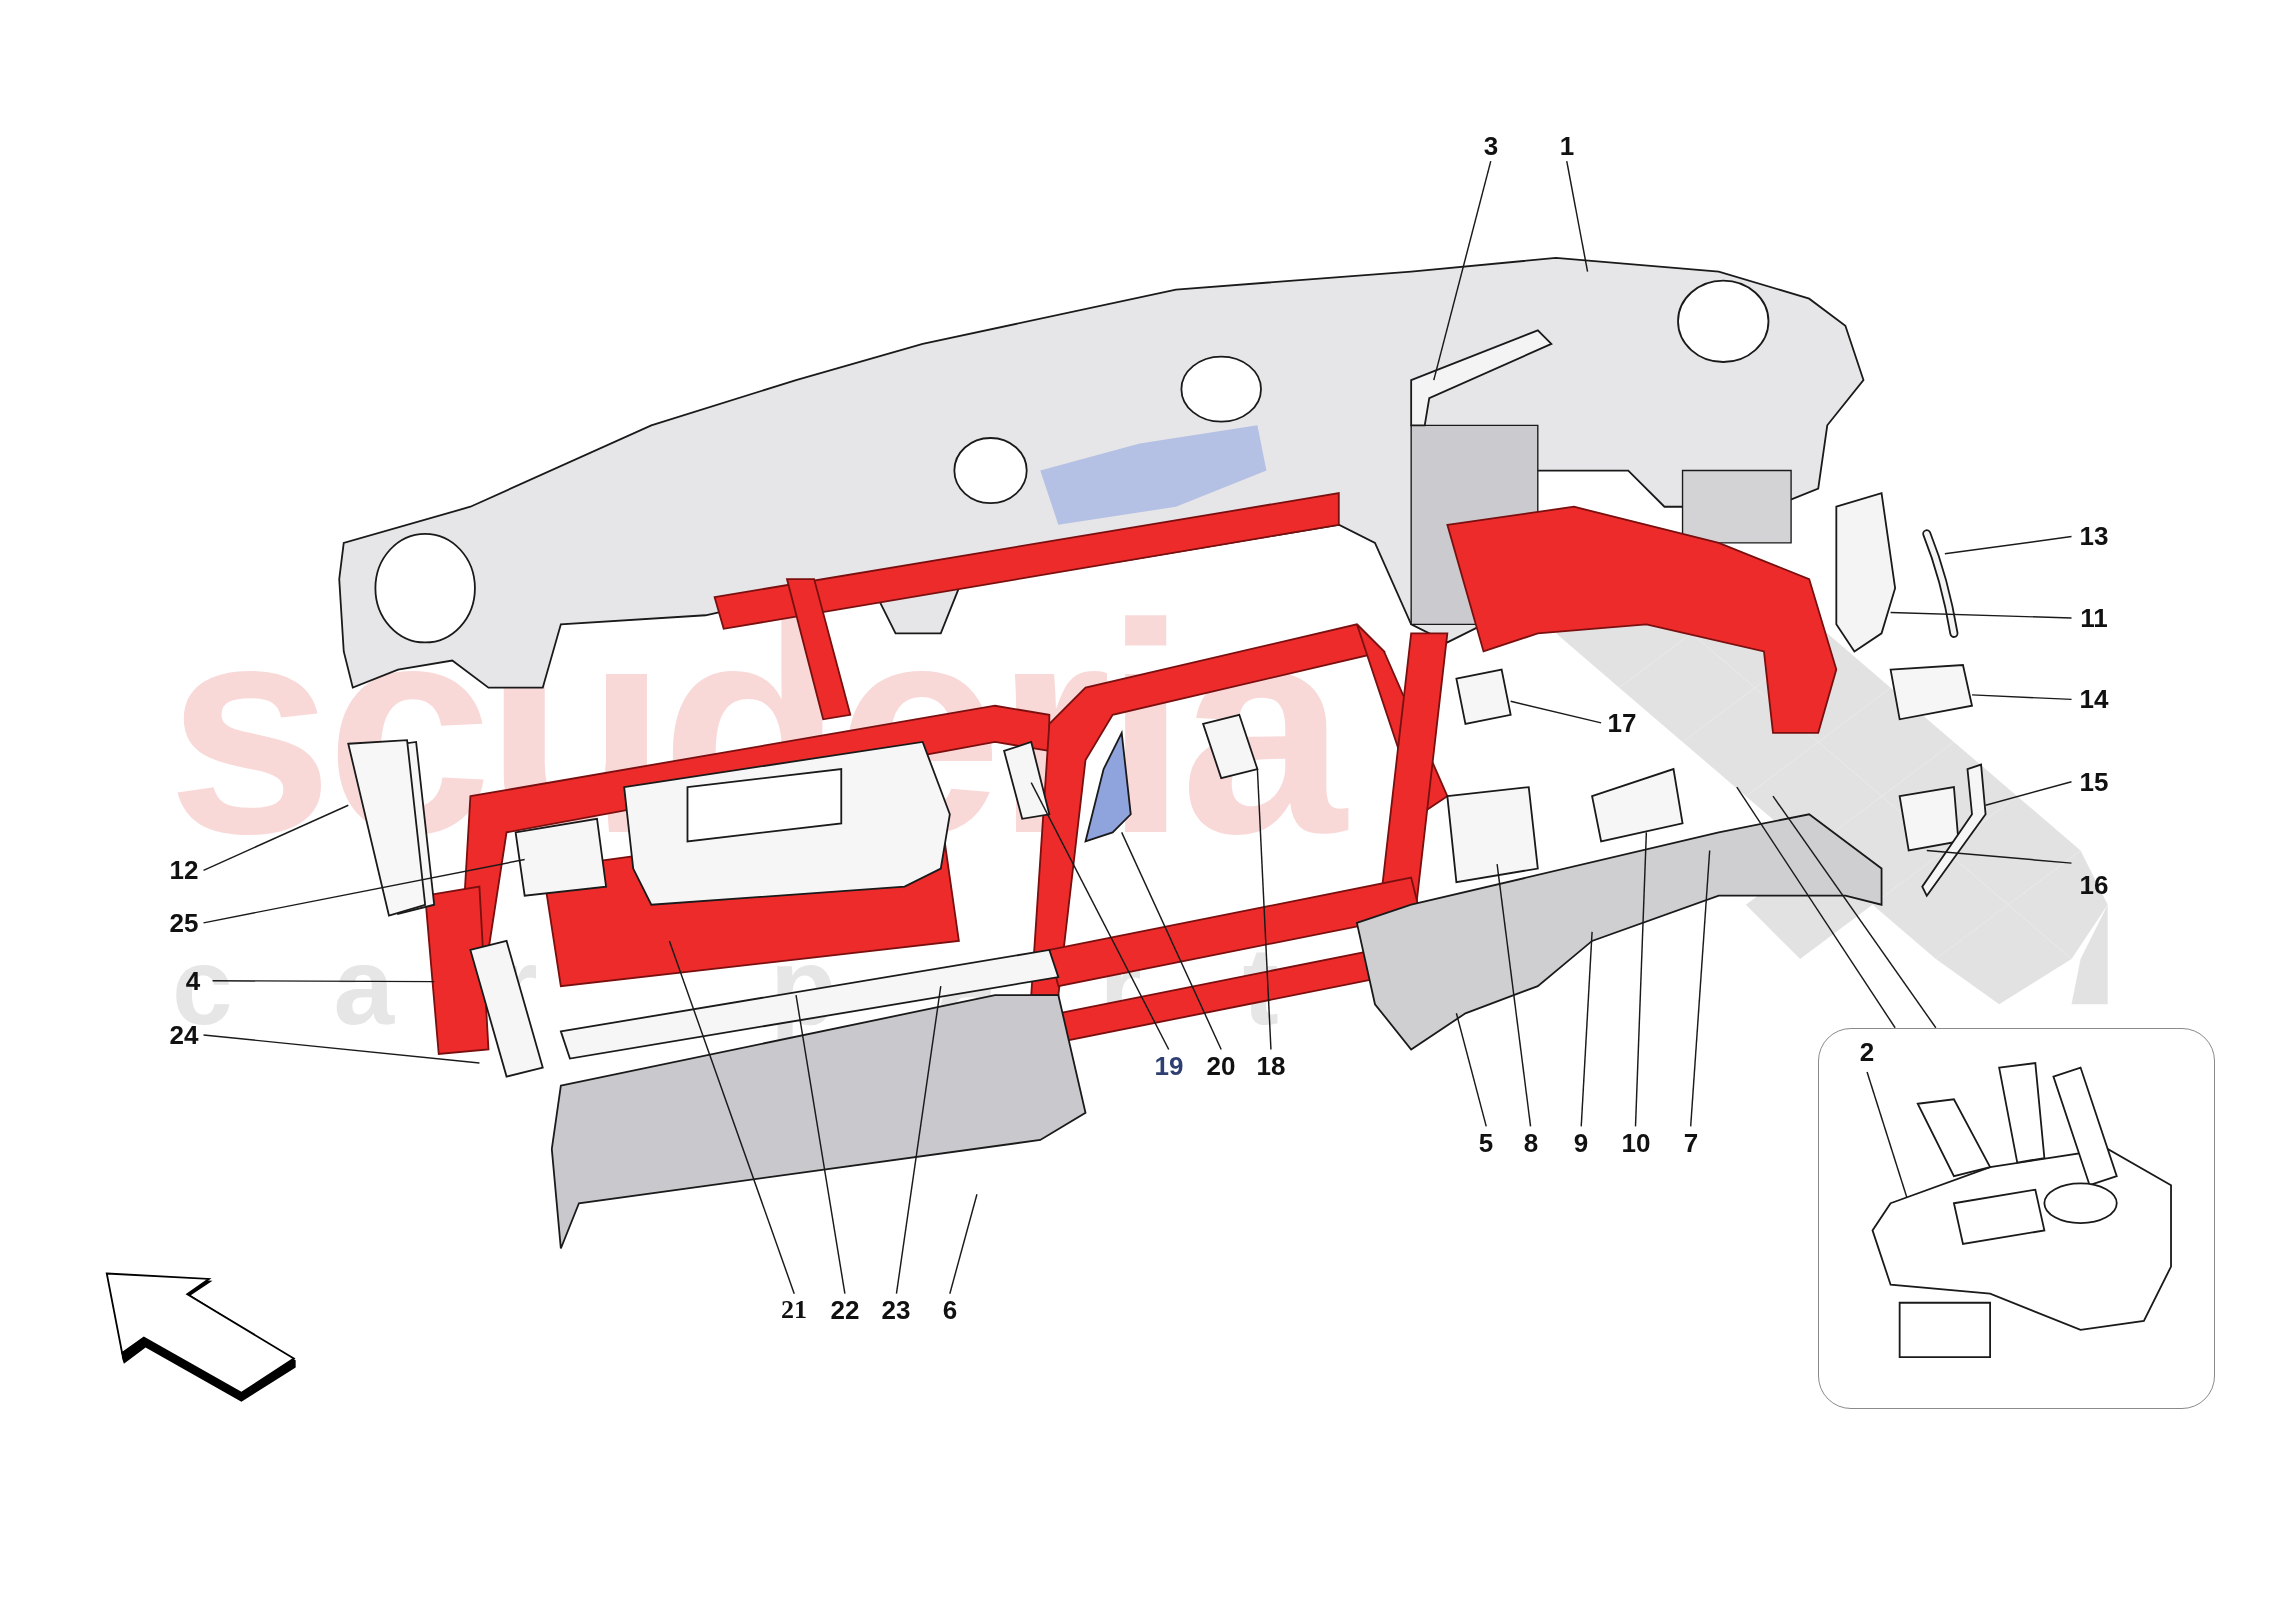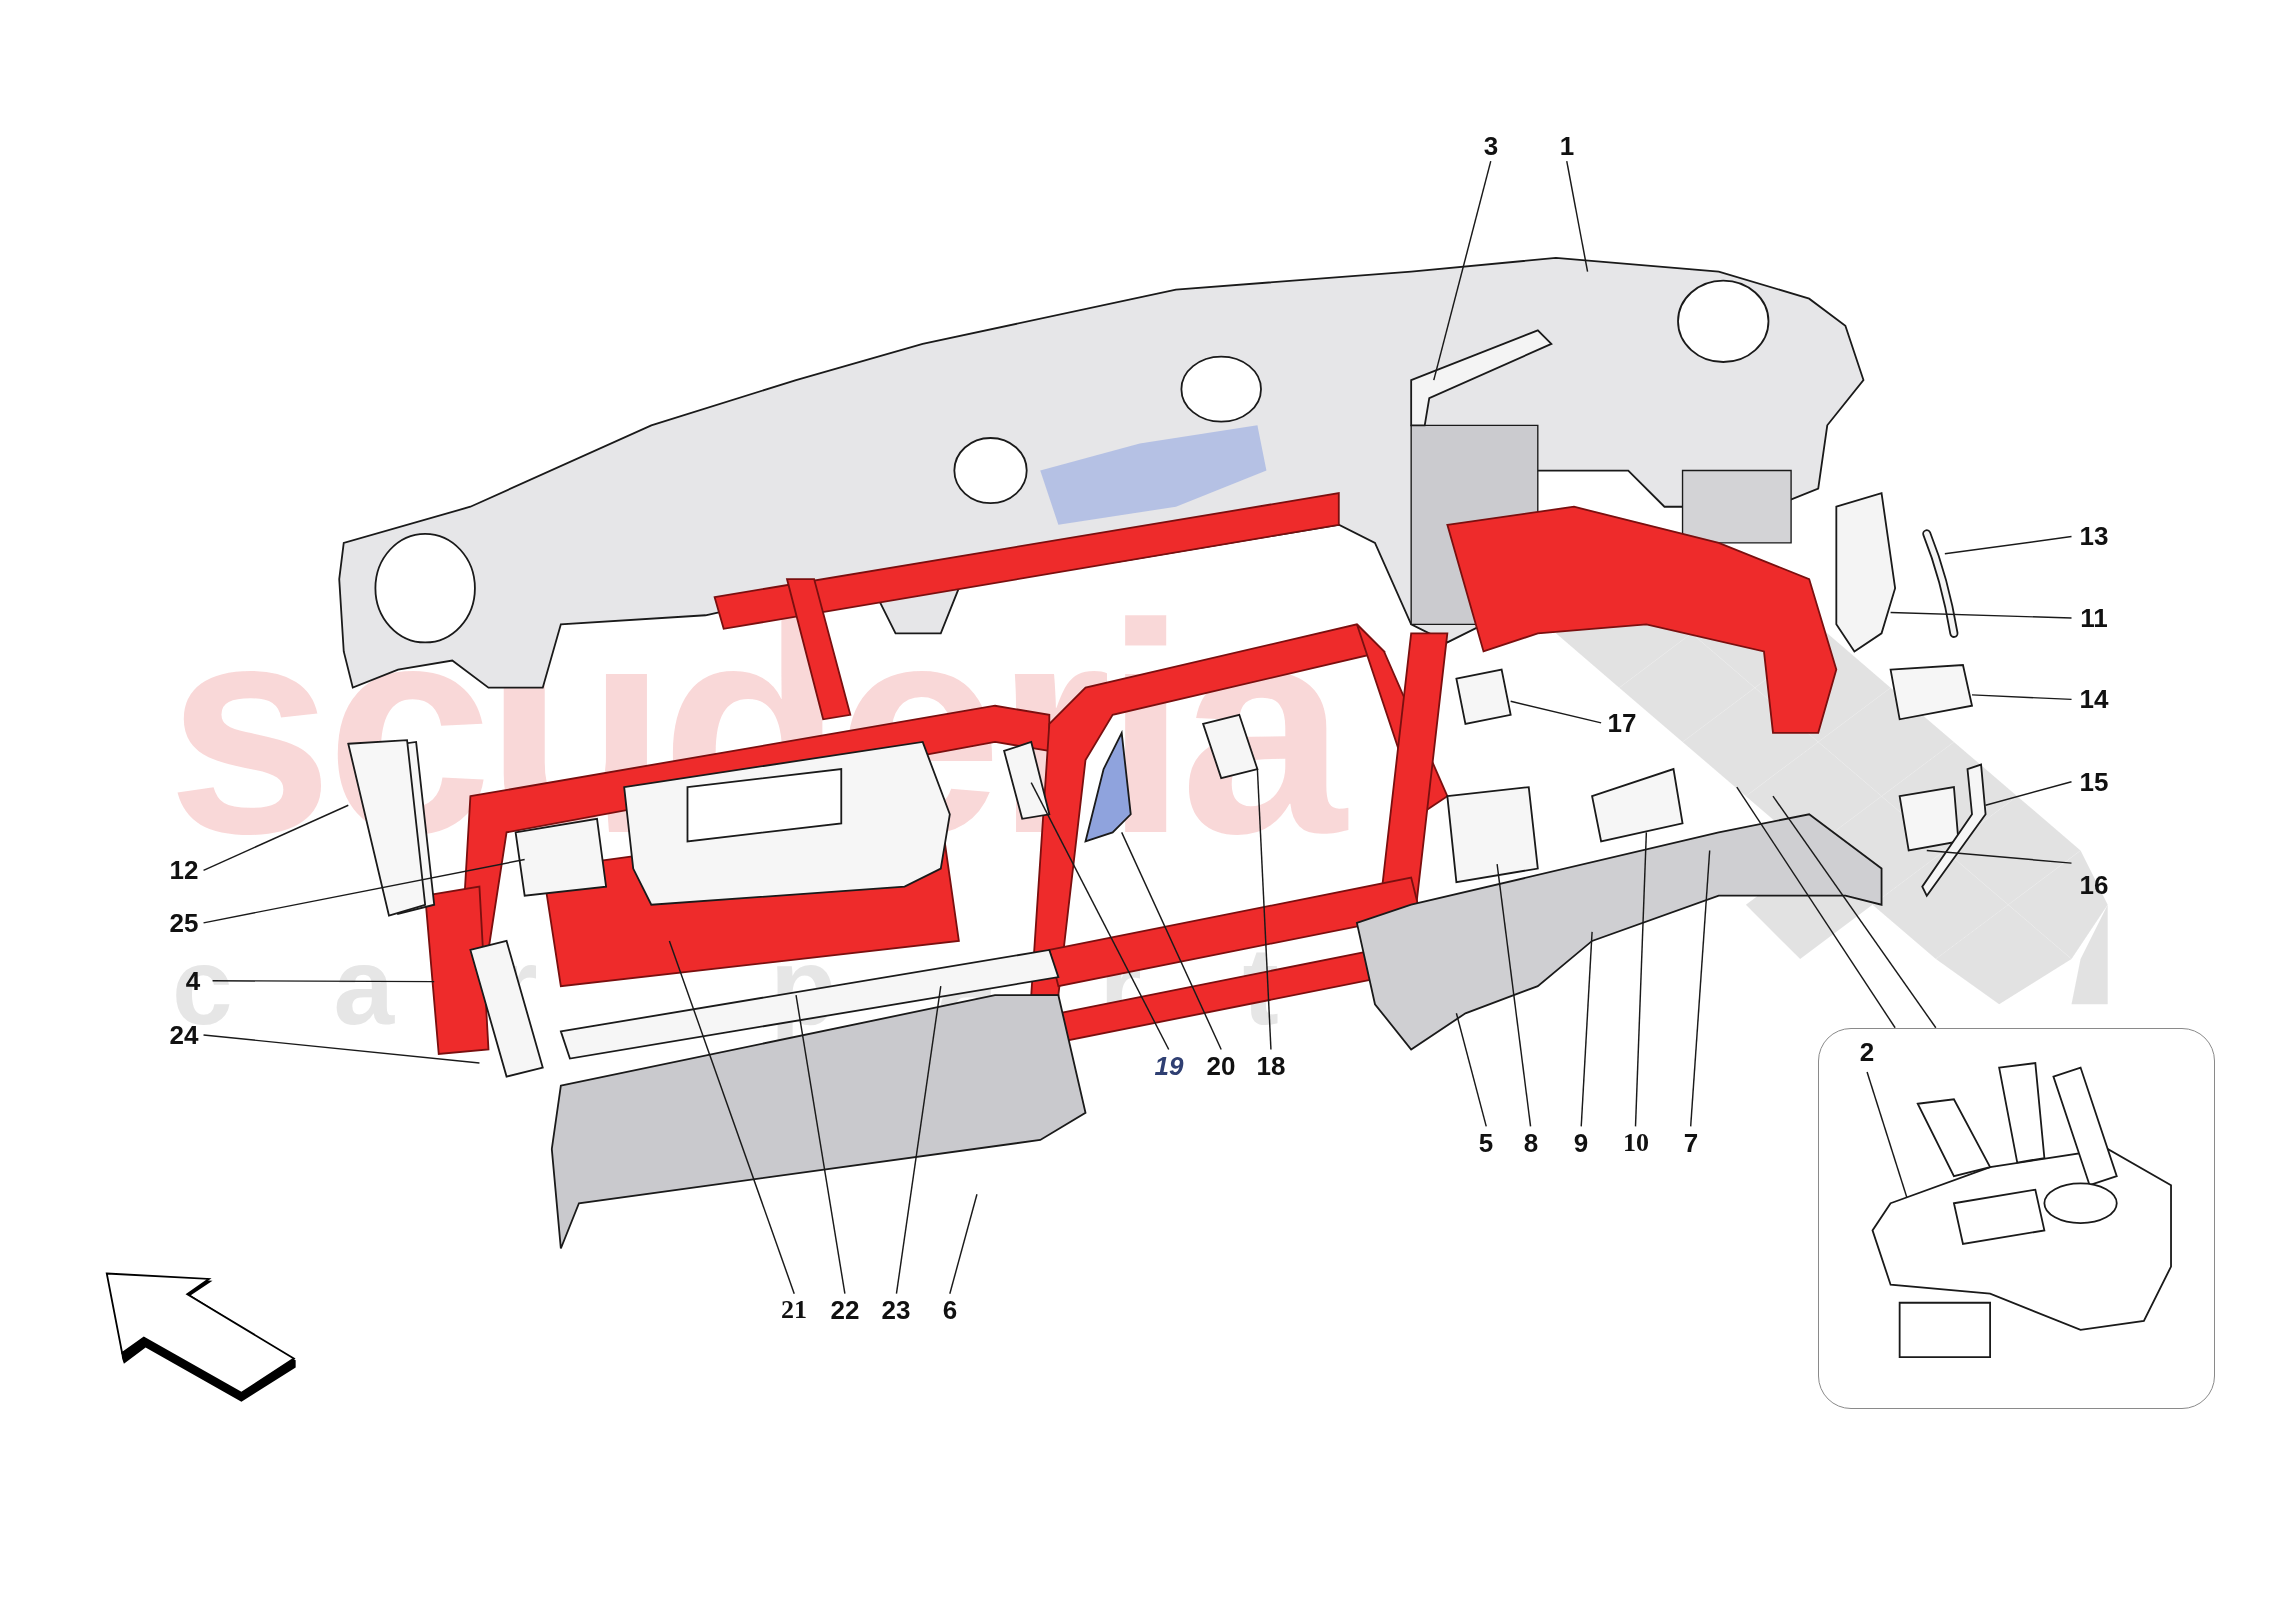--- a/index.html
+++ b/index.html
@@ -151,30 +151,30 @@
   <div id="callouts">
       <div class="callout" style="left: 1567px; top: 146px;">1</div>
       <div class="callout" style="left: 1867px; top: 1052px;">2</div>
       <div class="callout" style="left: 1491px; top: 146px;">3</div>
       <div class="callout" style="left: 193px; top: 981px;">4</div>
       <div class="callout" style="left: 1486px; top: 1143px;">5</div>
       <div class="callout" style="left: 950px; top: 1310px;">6</div>
       <div class="callout" style="left: 1691px; top: 1143px;">7</div>
       <div class="callout" style="left: 1531px; top: 1143px;">8</div>
       <div class="callout" style="left: 1581px; top: 1143px;">9</div>
-      <div class="callout" style="left: 1636px; top: 1143px; font-family: Liberation Serif, serif;">10</div>
+      <div class="callout" style="left: 1636px; top: 1143px;">10</div>
       <div class="callout" style="left: 2094px; top: 618px;">11</div>
       <div class="callout" style="left: 184px; top: 870px;">12</div>
       <div class="callout" style="left: 2094px; top: 536px;">13</div>
       <div class="callout" style="left: 2094px; top: 699px; text-align: center;">14</div>
       <div class="callout" style="left: 2094px; top: 782px; text-align: right;">15</div>
       <div class="callout" style="left: 2094px; top: 863px; margin-top: 22px;">16</div>
       <div class="callout" style="left: 1622px; top: 723px;">17</div>
       <div class="callout" style="left: 1271px; top: 1066px;">18</div>
-      <div class="callout blue" style="left: 1169px; top: 1066px; font-style: italic;">19</div>
+      <div class="callout blue" style="left: 1169px; top: 1066px;">19</div>
       <div class="callout" style="left: 1221px; top: 1066px;">20</div>
       <div class="callout" style="left: 794px; top: 1310px; font-family: Liberation Serif, serif;">21</div>
       <div class="callout" style="left: 845px; top: 1310px;">22</div>
       <div class="callout" style="left: 896px; top: 1310px;">23</div>
       <div class="callout" style="left: 184px; top: 1035px;">24</div>
       <div class="callout" style="left: 184px; top: 923px;">25</div>
     </div>
 </div>
 
 

